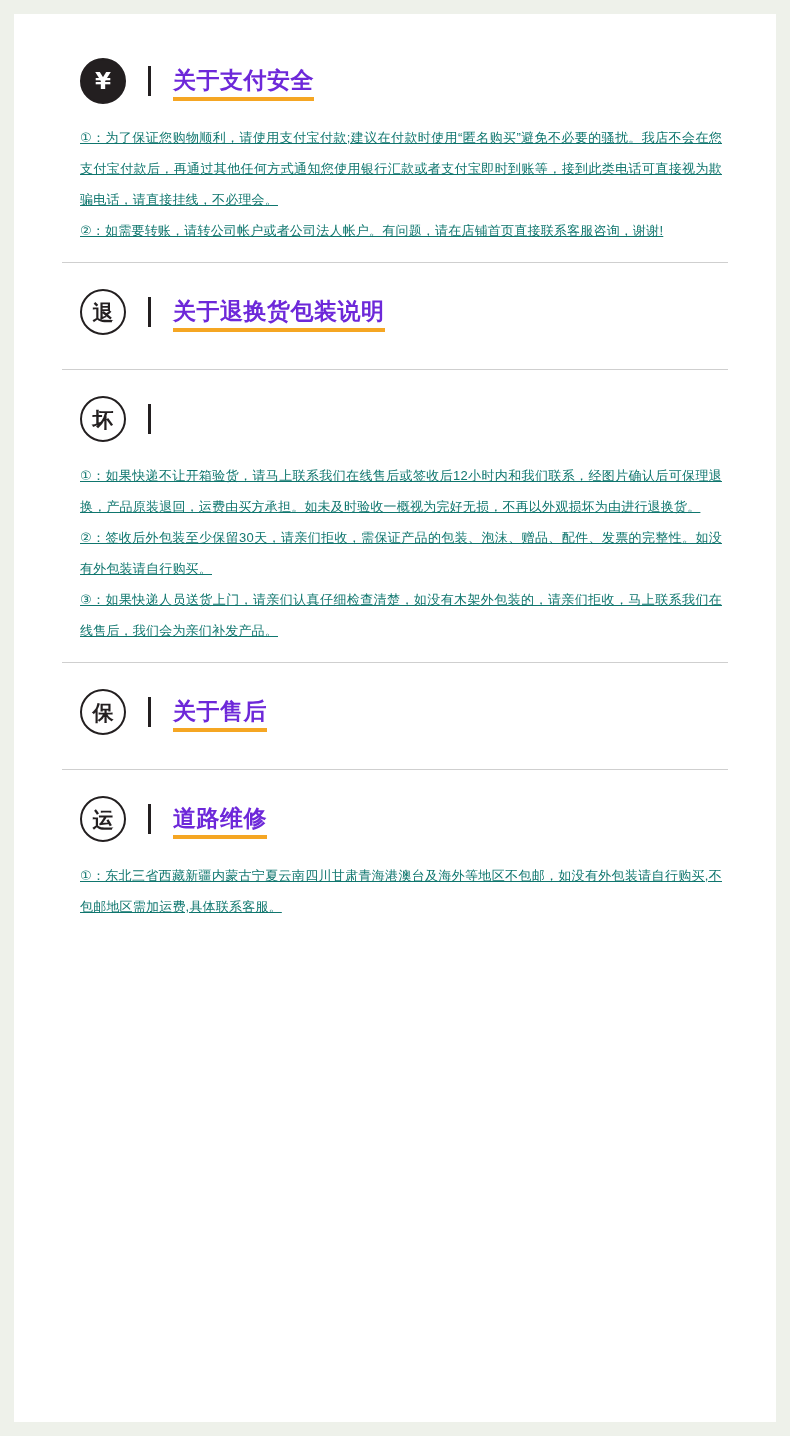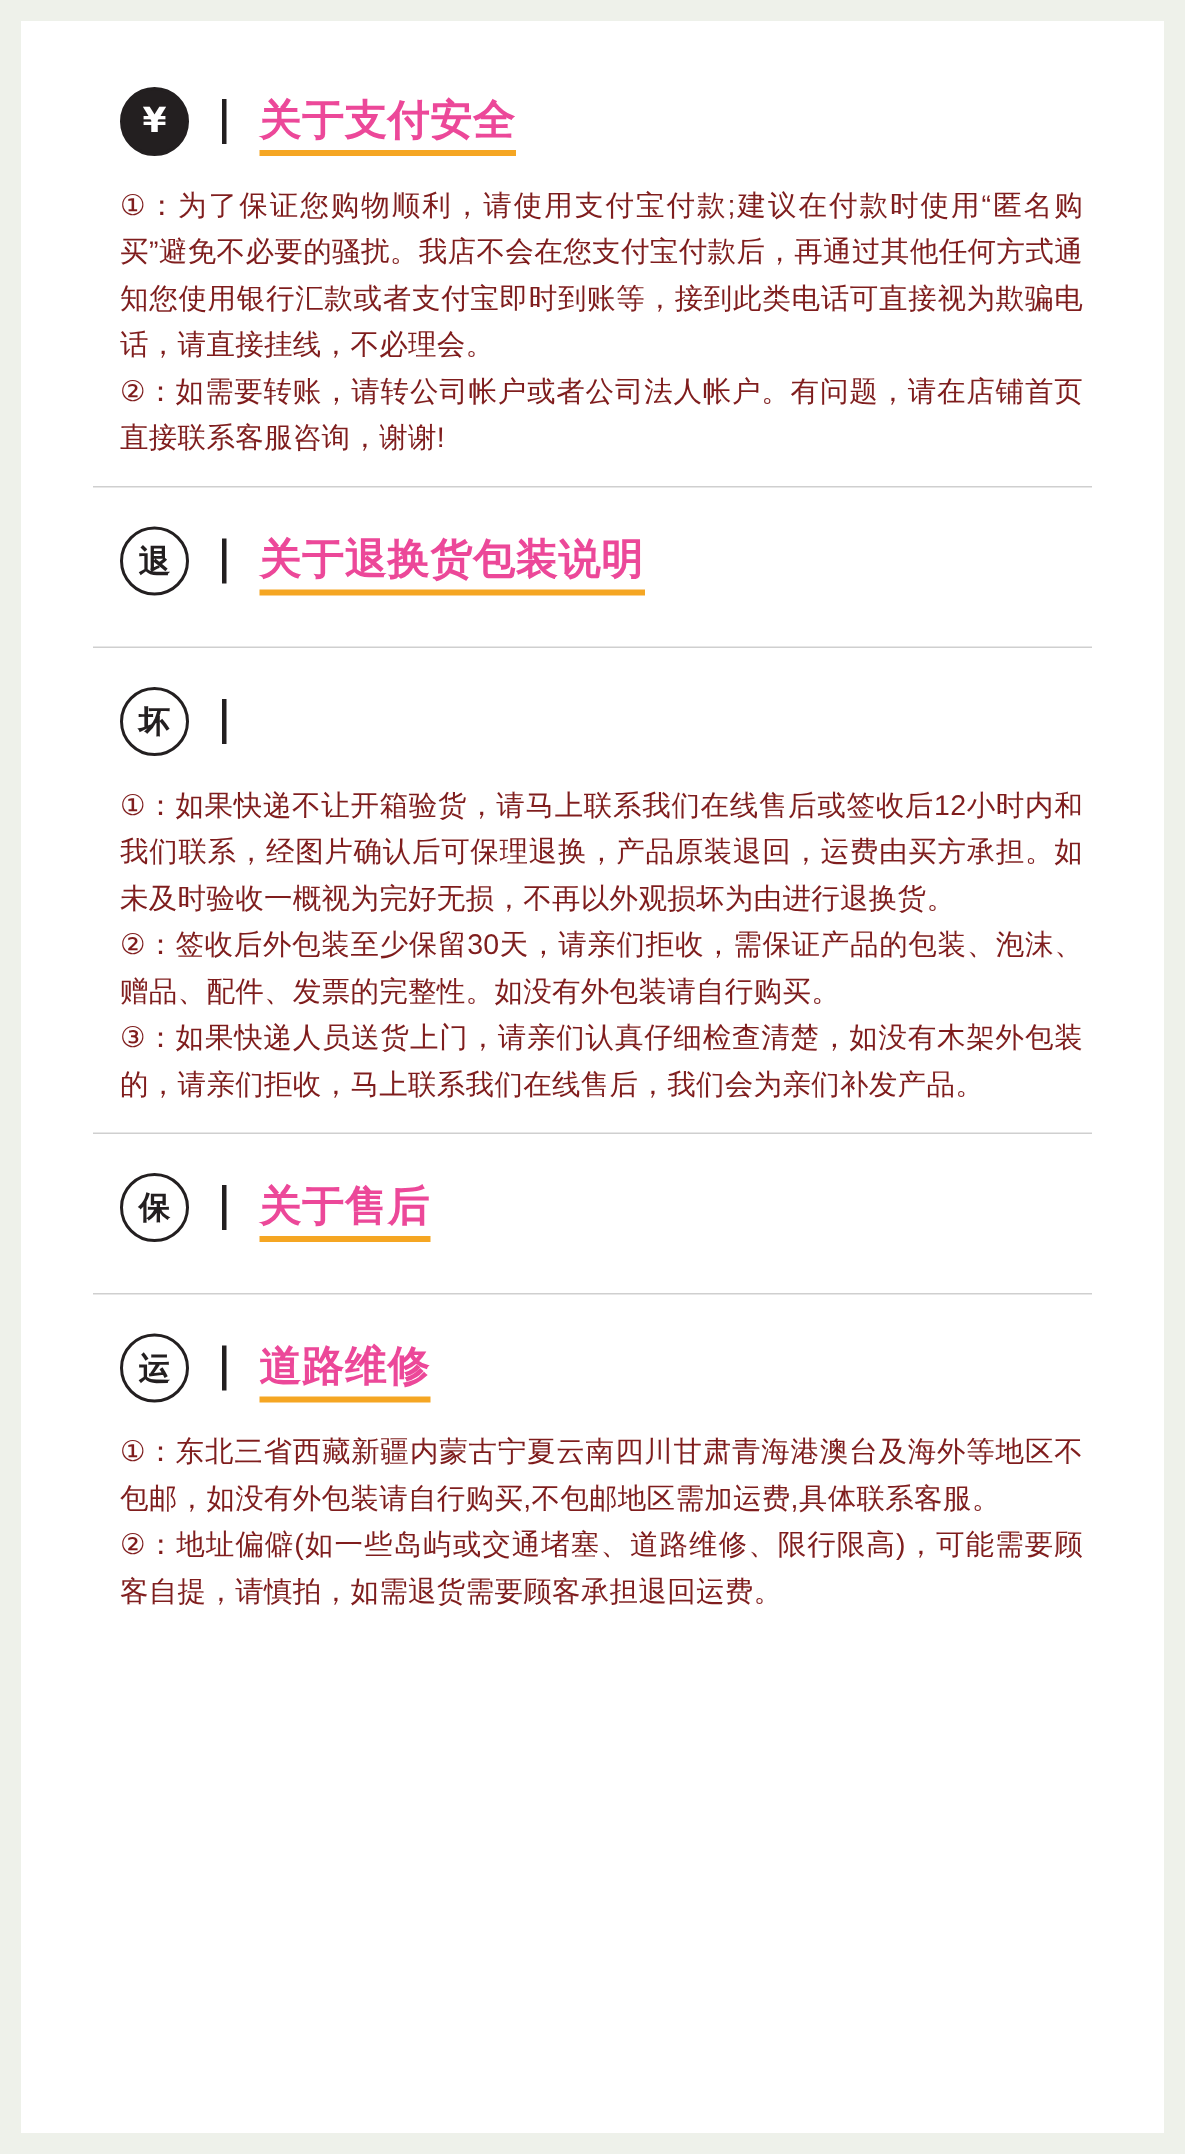--- a/index.html
+++ b/index.html
@@ -68,43 +68,44 @@
     font-family: "DejaVu Sans", sans-serif;
   }
   .divider-bar {
     width: 3px;
     height: 30px;
     background: #231f20;
     margin: 0 22px 0 22px;
     flex: 0 0 3px;
   }
   .sec-title {
-    font-size: 28px;
+    font-size: 23px;
     font-weight: bold;
-    color: #ec4899;
+    color: #6d28d9;
     letter-spacing: 0.5px;
     position: relative;
     padding-bottom: 2px;
     white-space: nowrap;
   }
   .sec-title::after {
     content: "";
     position: absolute;
     left: 0; right: 0;
     bottom: -3px;
     height: 4px;
     background: #f5a623;
   }
   .body-text {
     margin: 0 6px 0 18px;
-    font-size: 19px;
+    font-size: 13px;
     line-height: 31px;
-    color: #7f1d1d;
+    color: #0f766e;
     letter-spacing: 0.2px;
     text-align: justify;
+    text-decoration: underline;
   }
   .body-text p {
     margin: 0;
   }
   .spacer-bottom {
     height: 36px;
   }
 </style>
 </head>
 <body>
@@ -163,19 +164,18 @@
     <div class="section">
       <div class="sec-head">
         <div class="badge outline">
           <span>运</span>
         </div>
         <div class="divider-bar"></div>
         <div class="sec-title">道路维修</div>
       </div>
       <div class="body-text">
         <p>①：东北三省西藏新疆内蒙古宁夏云南四川甘肃青海港澳台及海外等地区不包邮，如没有外包装请自行购买,不包邮地区需加运费,具体联系客服。</p>
-        <p>②：地址偏僻(如一些岛屿或交通堵塞、道路维修、限行限高)，可能需要顾客自提，请慎拍，如需退货需要顾客承担退回运费。</p>
       </div>
     </div>
 
     <div class="spacer-bottom"></div>
   </div>
 </div>
 
 </body></html>

